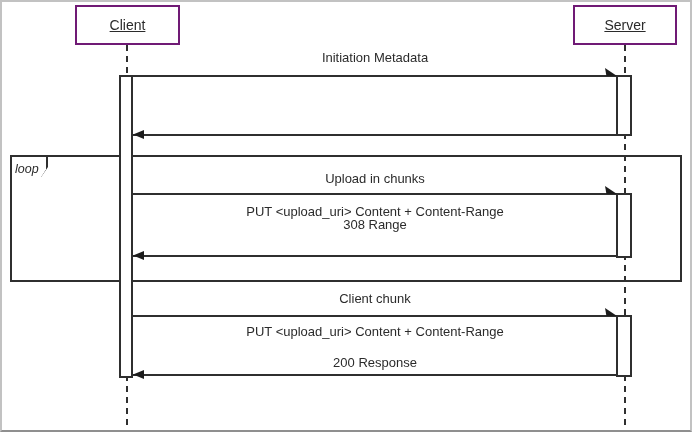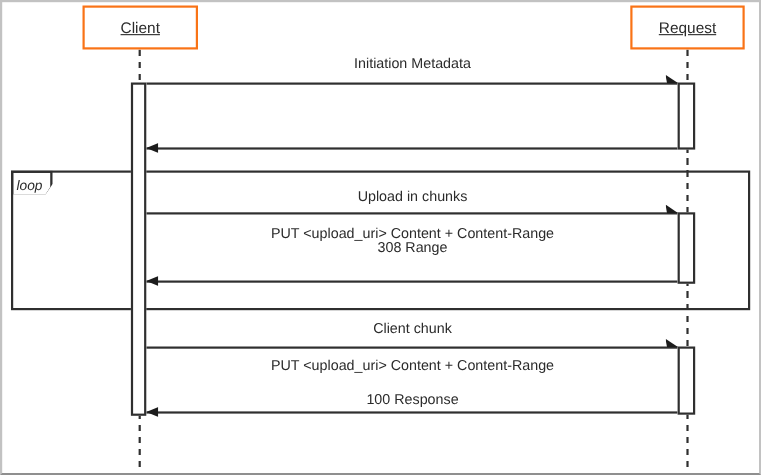--- a/index.html
+++ b/index.html
@@ -10,21 +10,21 @@
     background:#ffffff;
     border:2px solid #c2c2c2;
     border-bottom-color:#8f8f8f;
     overflow:hidden;
     font-family:"Liberation Sans","DejaVu Sans",sans-serif;
     color:#2b2b2b;
   }
   .actor{
     position:absolute;
     box-sizing:border-box;
-    border:2px solid #f97316;
+    border:2px solid #701a75;
     background:#ffffff;
     display:flex;align-items:center;justify-content:center;
     font-size:14px;
     z-index:5;
   }
   .actor .actor-label{text-decoration:underline;}
   .lifeline{
     position:absolute;
     width:2px;
     background:repeating-linear-gradient(180deg,#2f2f2f 0,#2f2f2f 6px,transparent 6px,transparent 11px);
@@ -100,21 +100,21 @@
 
 <div id="canvas">
 
   <div class="lifeline" style="left:124px;top:43px;height:385px;"></div>
   <div class="lifeline" style="left:622px;top:43px;height:385px;"></div>
 
   <div class="actor" style="left:73px;top:3px;width:105px;height:40px;">
     <span class="actor-label">Client</span>
   </div>
   <div class="actor" style="left:571px;top:3px;width:104px;height:40px;">
-    <span class="actor-label">Request</span>
+    <span class="actor-label">Server</span>
   </div>
 
   <div class="fragment" style="left:8px;top:153px;width:672px;height:127px;"></div>
   <div class="fragment-tab">
     <div class="fragment-tab-inner">loop</div>
   </div>
 
   <div class="activation" style="left:117px;top:73px;width:14px;height:303px;"></div>
   <div class="activation" style="left:614px;top:73px;width:16px;height:61px;"></div>
   <div class="activation" style="left:614px;top:191px;width:16px;height:65px;"></div>
@@ -131,17 +131,17 @@
   <div class="arrow-corner" style="top:184px;"></div>
   <div class="msg-label" style="top:201px;">PUT &lt;upload_uri&gt; Content + Content-Range</div>
   <div class="msg-label" style="top:214px;">308 Range</div>
   <div class="msg-line" style="top:253px;"></div>
   <div class="arrow-left" style="top:249px;"></div>
 
   <div class="msg-label" style="top:288px;">Client chunk</div>
   <div class="msg-line" style="top:313px;"></div>
   <div class="arrow-corner" style="top:306px;"></div>
   <div class="msg-label" style="top:321px;">PUT &lt;upload_uri&gt; Content + Content-Range</div>
-  <div class="msg-label" style="top:352px;">100 Response</div>
+  <div class="msg-label" style="top:352px;">200 Response</div>
   <div class="msg-line" style="top:372px;"></div>
   <div class="arrow-left" style="top:368px;"></div>
 
 </div>
 
 </body></html>

